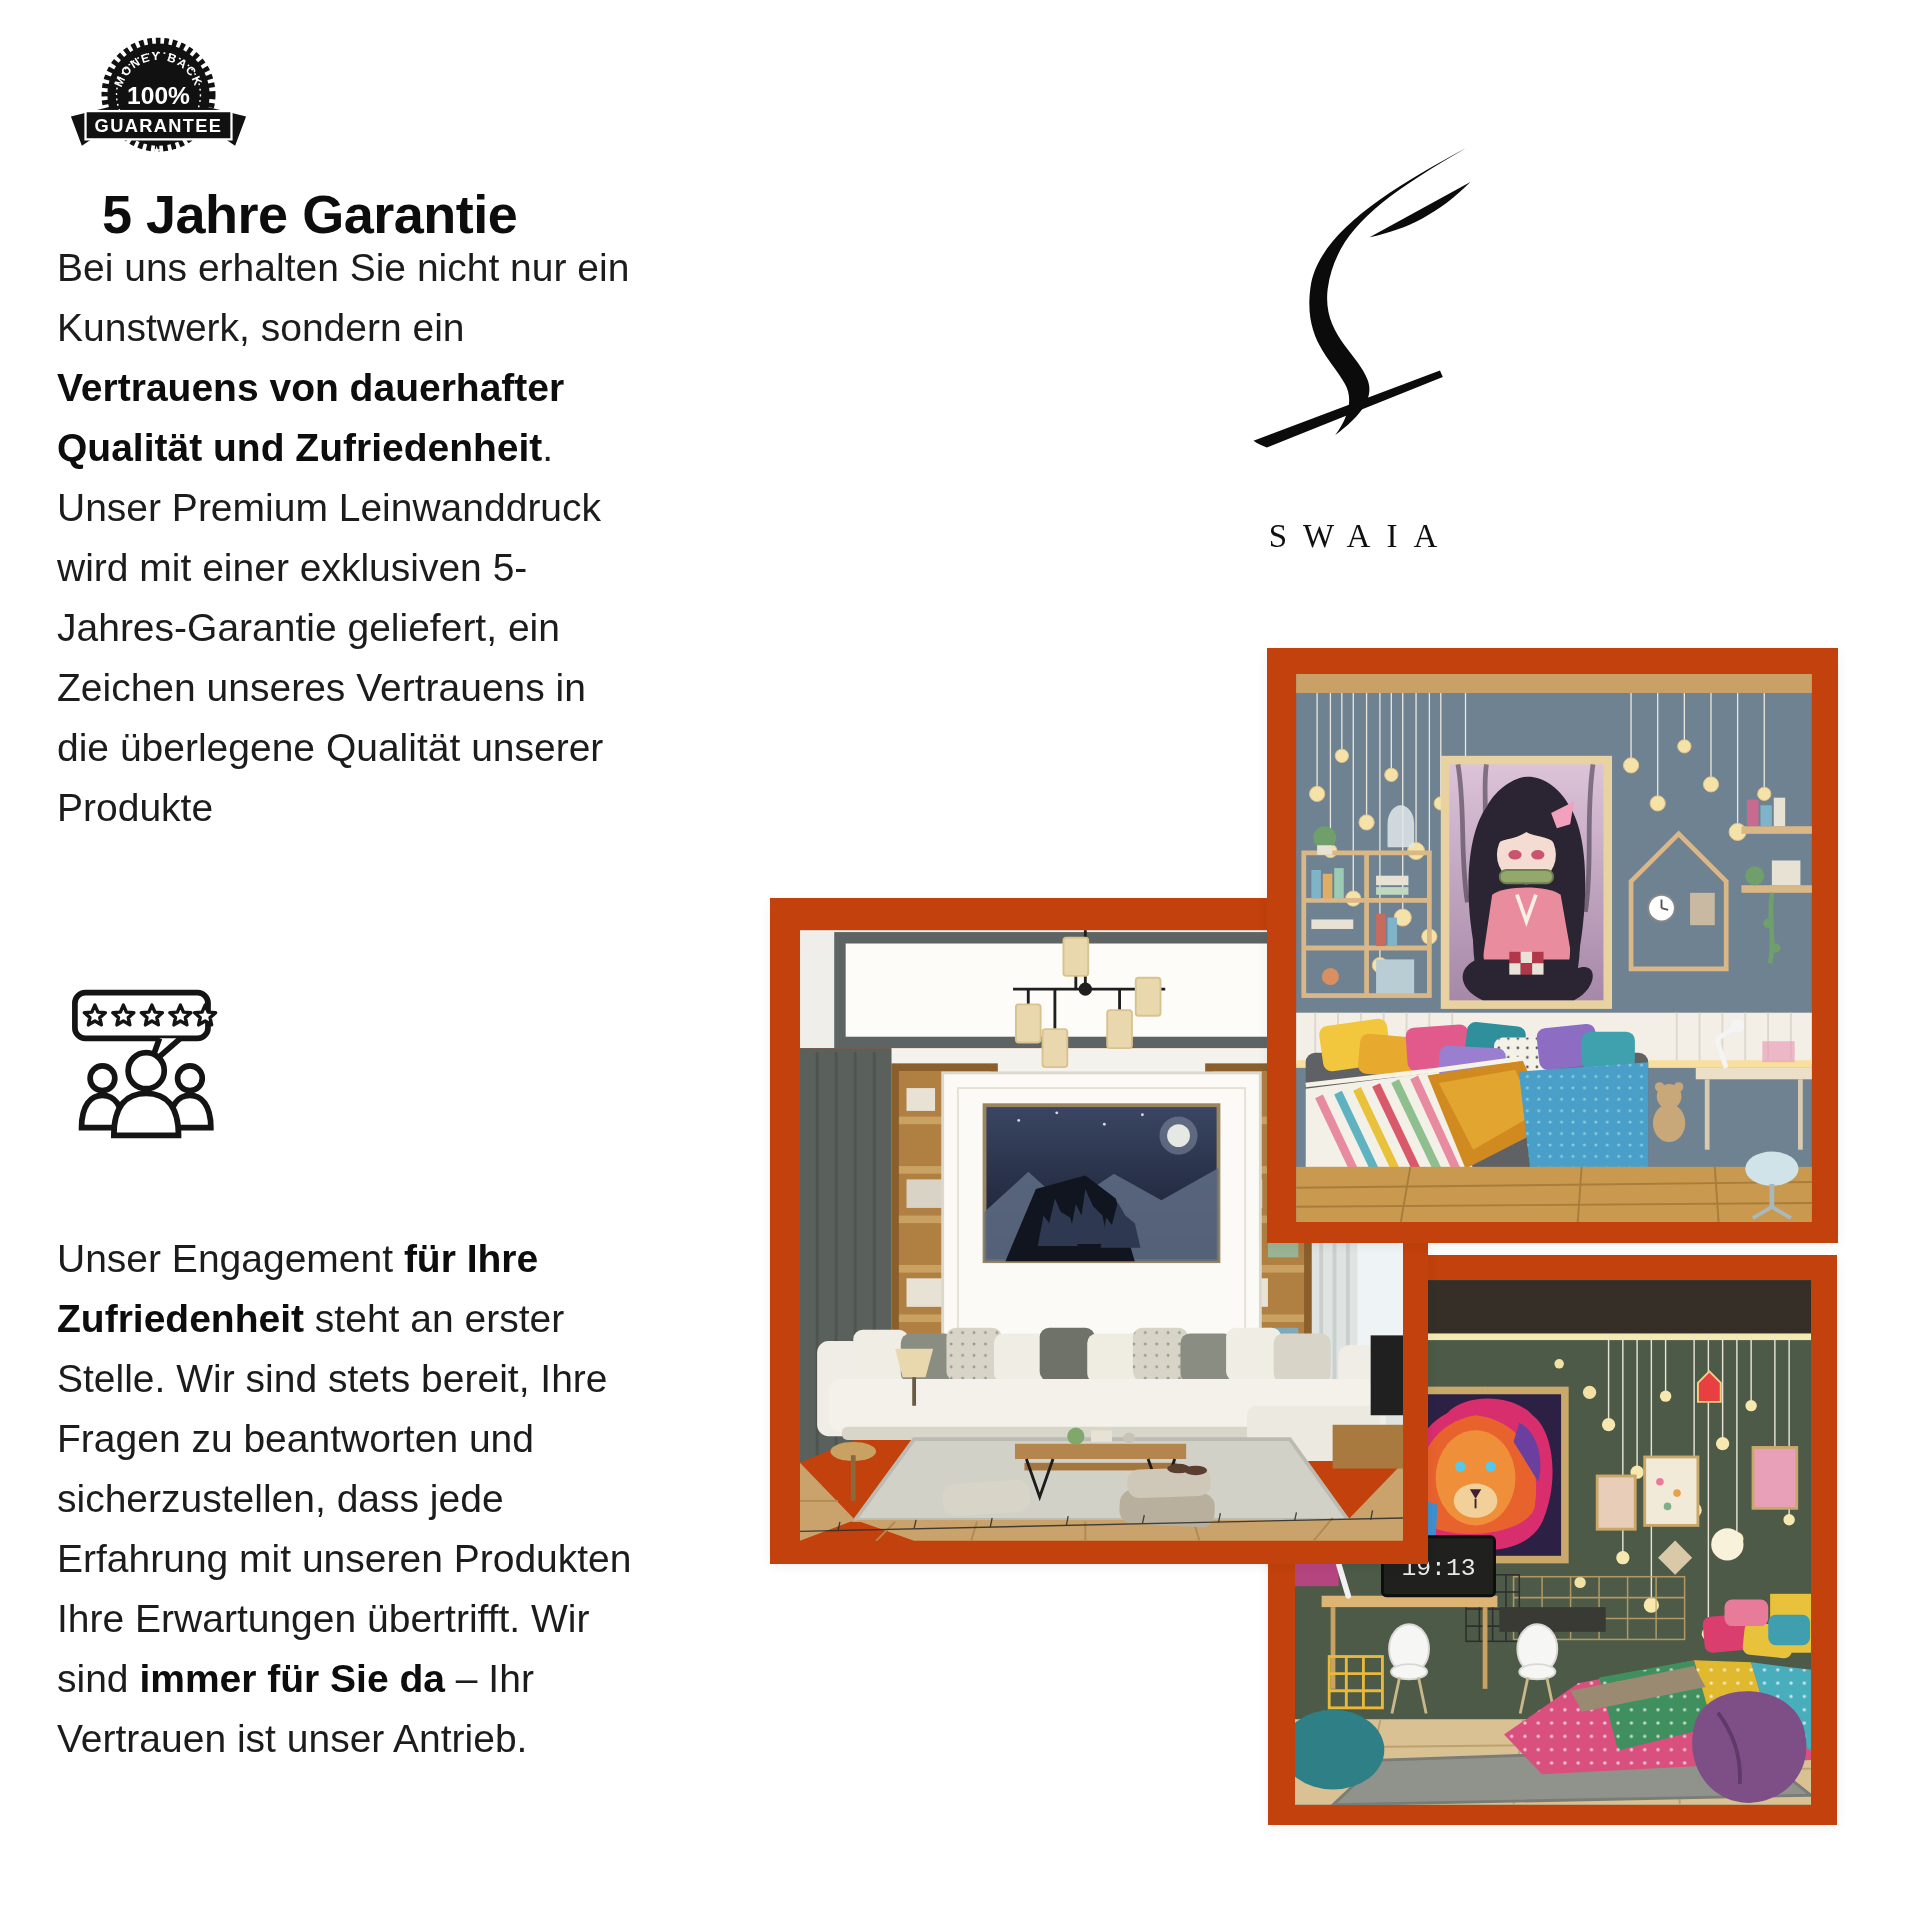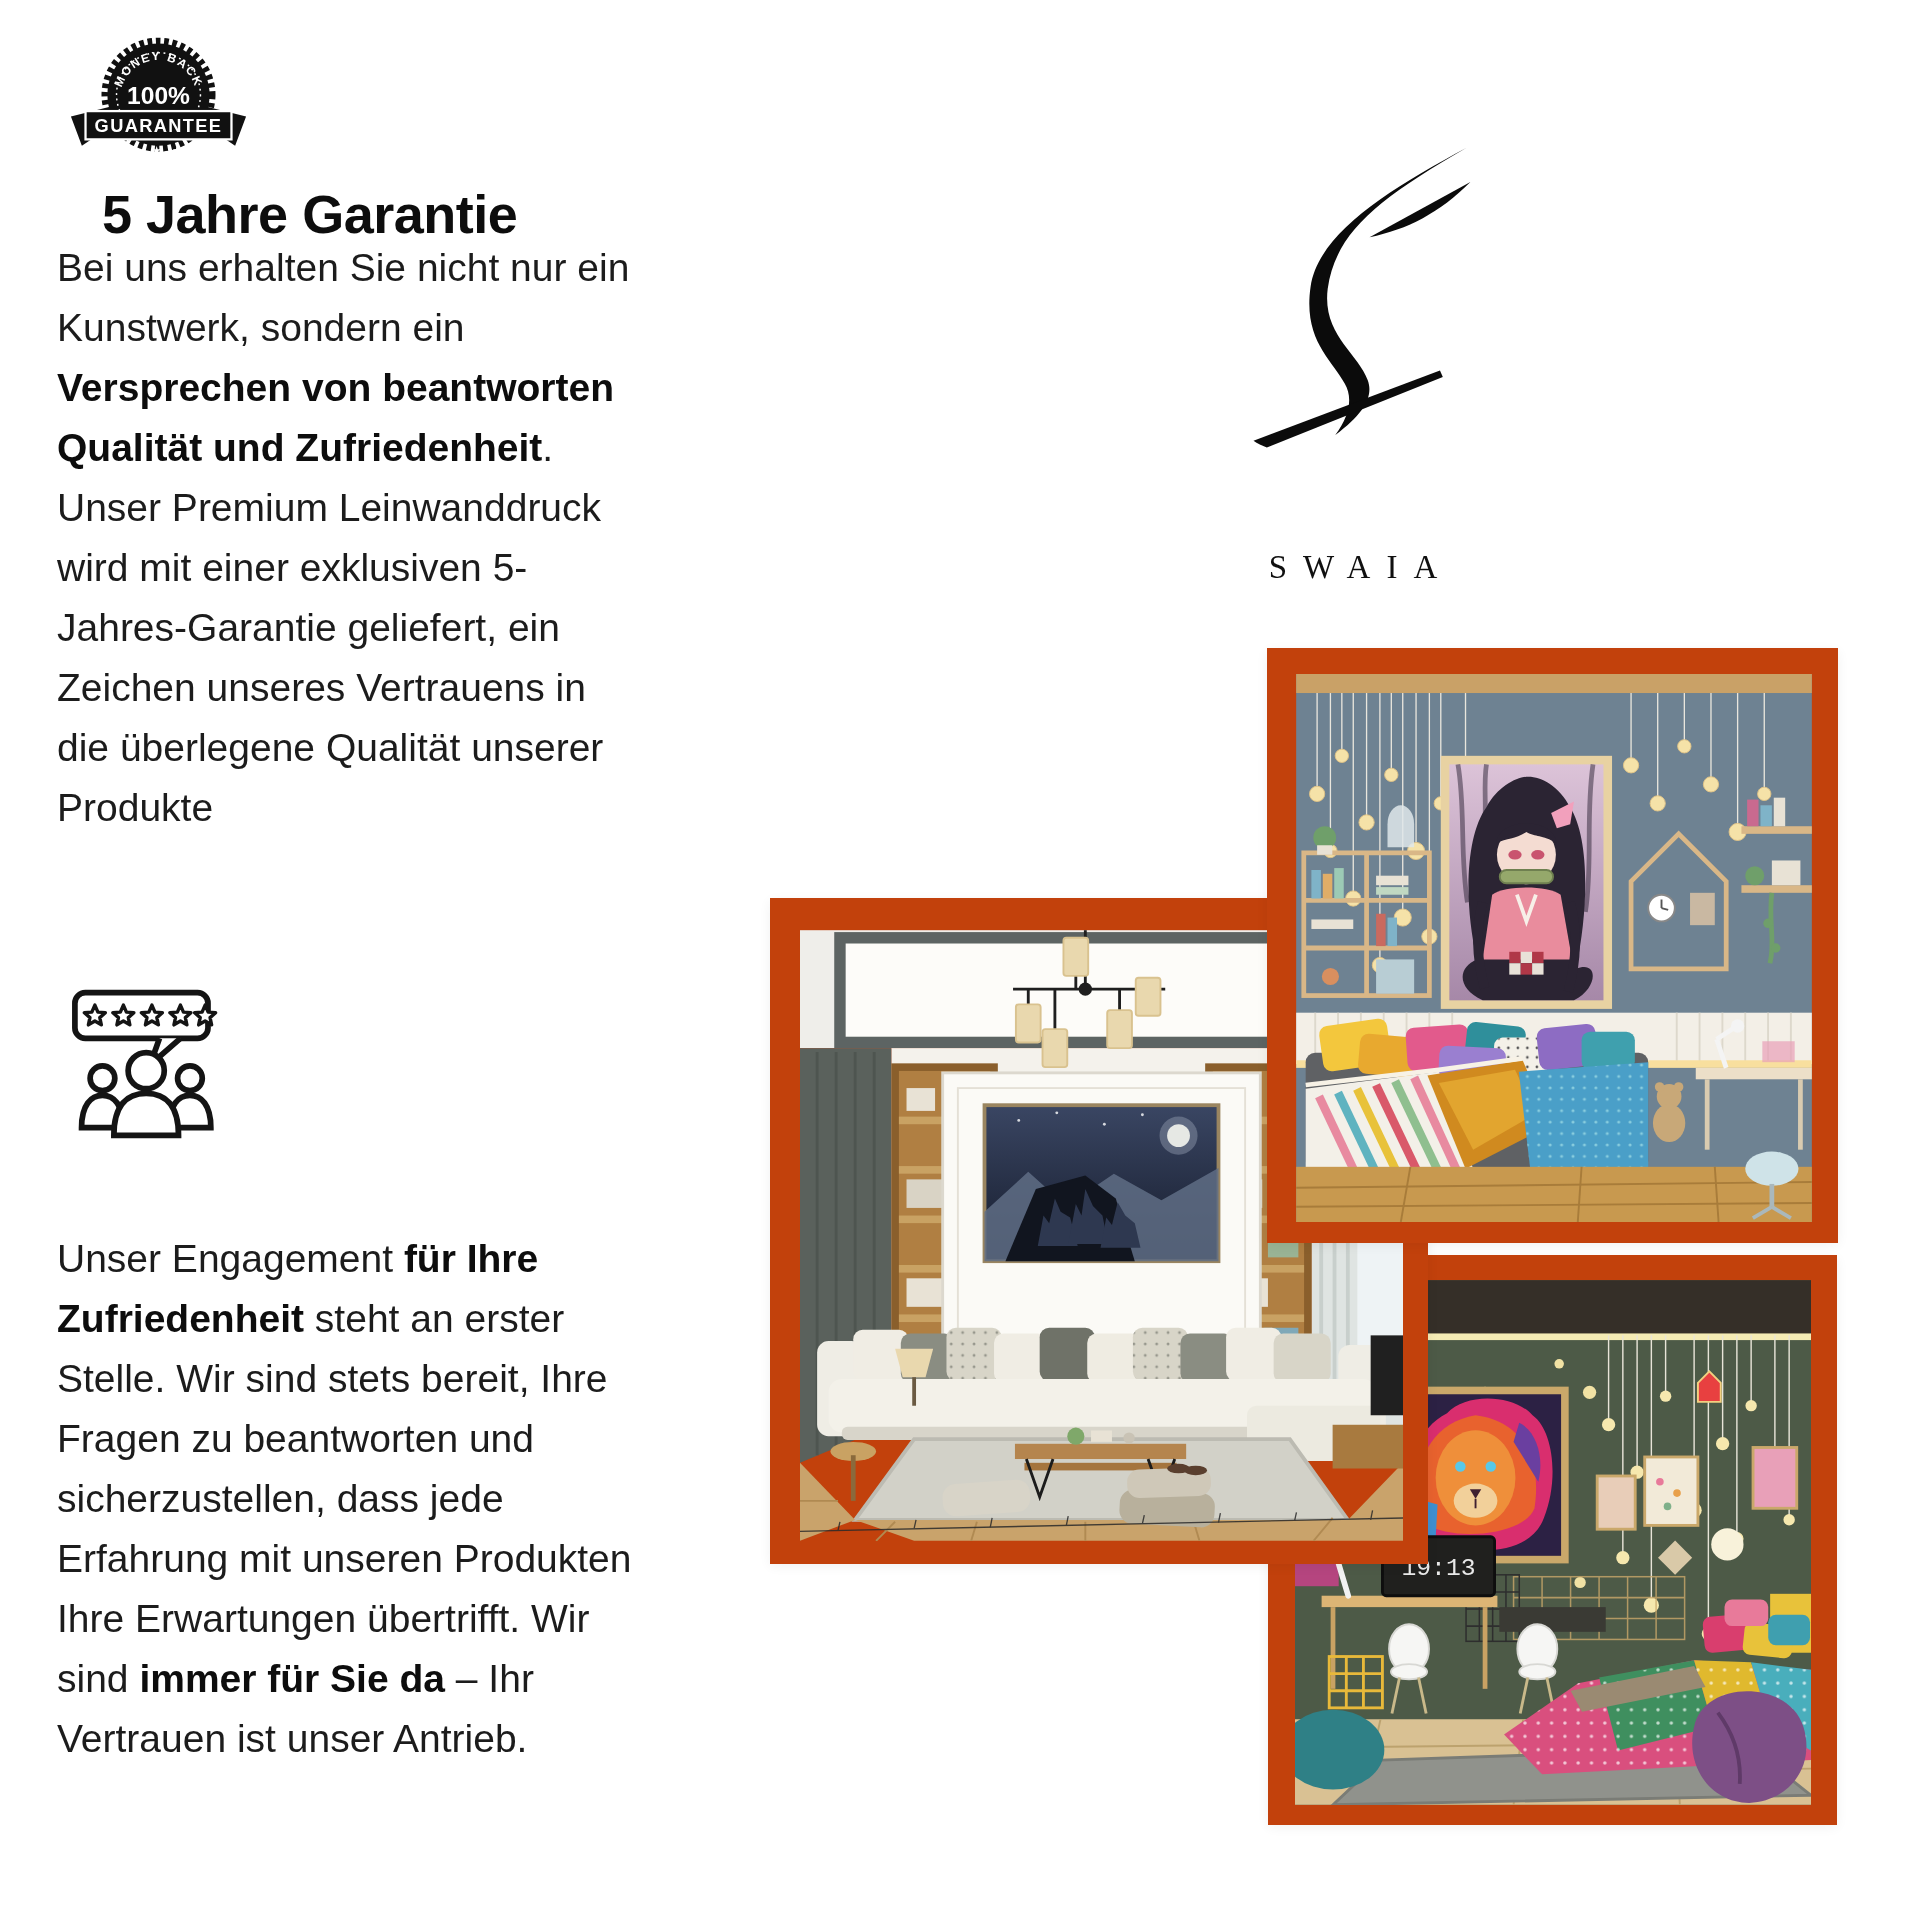--- a/index.html
+++ b/index.html
@@ -42,21 +42,21 @@
     <text x="100" y="82" text-anchor="middle" font-size="27" font-weight="bold" fill="#ffffff">100%</text>
 
     <rect x="20" y="90" width="160" height="31" fill="#111" stroke="#ffffff" stroke-width="2.5"></rect>
     <text x="100" y="113" text-anchor="middle" font-size="20" font-weight="bold" fill="#ffffff" letter-spacing="1.5">GUARANTEE</text>
 
     <text x="100" y="137" text-anchor="middle" font-size="12" fill="#ffffff" letter-spacing="4">★ ★ ★</text>
   </svg>
 
   <div class="abs heading" style="left:57px;top:186px;width:723px;">5 Jahre Garantie</div>
 
-  <div class="abs para" style="left:57px;top:238px;width:582px;"><span>Bei uns erhalten Sie nicht nur ein Kunstwerk, sondern ein </span><span class="b">Versprechen von beantworten Qualität und Zufriedenheit</span><span>. Unser Premium Leinwanddruck wird mit einer exklusiven 5-Jahres-Garantie geliefert, ein Zeichen unseres Vertrauens in die überlegene Qualität unserer Produkte</span></div>
+  <div class="abs para" style="left:57px;top:238px;width:582px;"><span>Bei uns erhalten Sie nicht nur ein Kunstwerk, sondern ein </span><span class="b">Vertrauens von dauerhafter Qualität und Zufriedenheit</span><span>. Unser Premium Leinwanddruck wird mit einer exklusiven 5-Jahres-Garantie geliefert, ein Zeichen unseres Vertrauens in die überlegene Qualität unserer Produkte</span></div>
 
   <svg class="abs" style="left:68px;top:987px;" width="164" height="154" viewBox="0 0 172 162">
     <g fill="#ffffff" stroke="#141414" stroke-width="6" stroke-linejoin="round">
       <rect x="7" y="6" width="140" height="48" rx="11"></rect>
       <path d="M96,54 L86,82 L118,54"></path>
     </g>
     <g fill="#ffffff" stroke="#141414" stroke-width="3.6" stroke-linejoin="round">
       <path transform="translate(28,30)" d="M0,-11 L3.2,-3.6 L11,-3 L5.2,2.2 L6.8,9.8 L0,5.8 L-6.8,9.8 L-5.2,2.2 L-11,-3 L-3.2,-3.6 Z"></path>
       <path transform="translate(58,30)" d="M0,-11 L3.2,-3.6 L11,-3 L5.2,2.2 L6.8,9.8 L0,5.8 L-6.8,9.8 L-5.2,2.2 L-11,-3 L-3.2,-3.6 Z"></path>
       <path transform="translate(88,30)" d="M0,-11 L3.2,-3.6 L11,-3 L5.2,2.2 L6.8,9.8 L0,5.8 L-6.8,9.8 L-5.2,2.2 L-11,-3 L-3.2,-3.6 Z"></path>
@@ -80,21 +80,21 @@
     <g fill="#0b0b0b">
 
       <path d="M234,4 C140,58 96,94 88,152 C82,200 120,220 130,248 C136,264 128,282 96,306
                C112,284 114,266 106,252 C92,226 62,206 70,150 C78,94 152,48 234,4 Z"></path>
 
       <path d="M238,40 L132,98 C172,90 206,72 238,40 Z"></path>
 
       <path d="M10,312 L206,238 L209,245 L24,319 C19,317 14,315 10,312 Z"></path>
     </g>
   </svg>
-  <div class="abs brand-word" style="left:1227px;top:549px;width:268px;">SWAIA</div>
+  <div class="abs brand-word" style="left:1227px;top:518px;width:268px;">SWAIA</div>
 
   <div class="card" style="left:1268px;top:1255px;width:569px;height:570px;z-index:1;">
     <div class="photo" style="left:27px;top:25px;width:516px;height:525px;">
       <svg width="516" height="525" viewBox="0 0 543 552">
         <defs>
           <pattern id="lnDots" width="14" height="14" patternUnits="userSpaceOnUse">
             <circle cx="4" cy="4" r="1.8" fill="#ffffff" opacity="0.85"></circle>
           </pattern>
         </defs>
 

